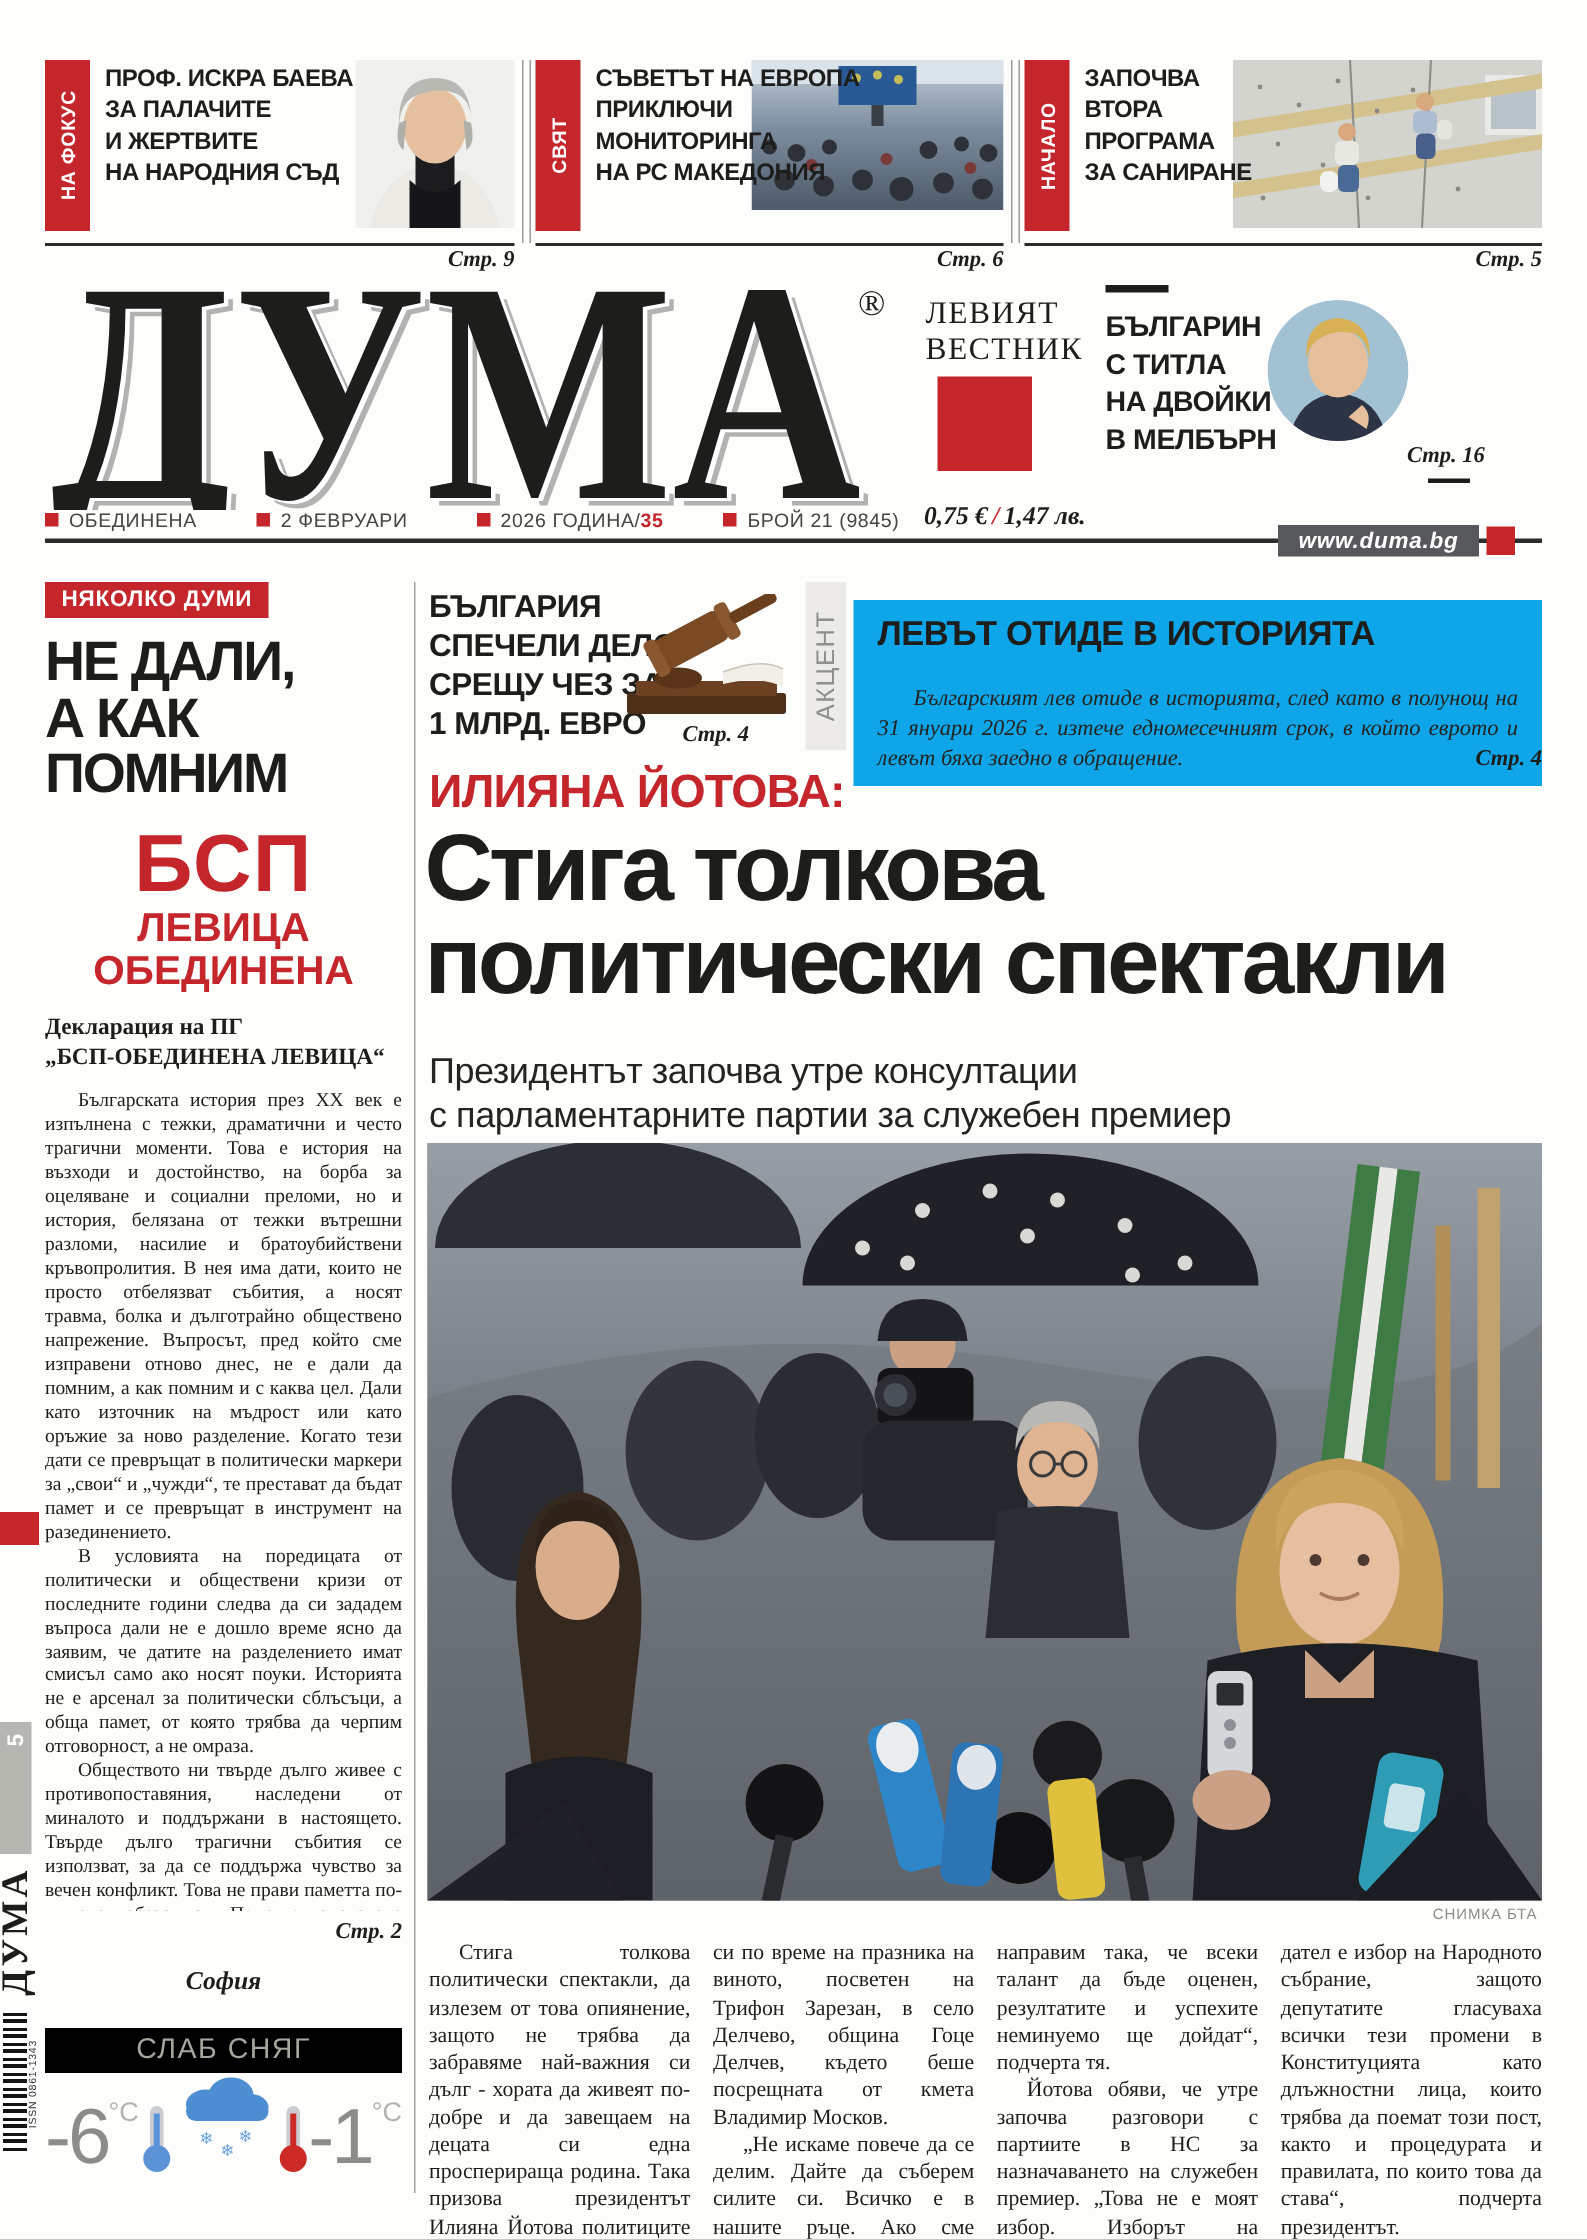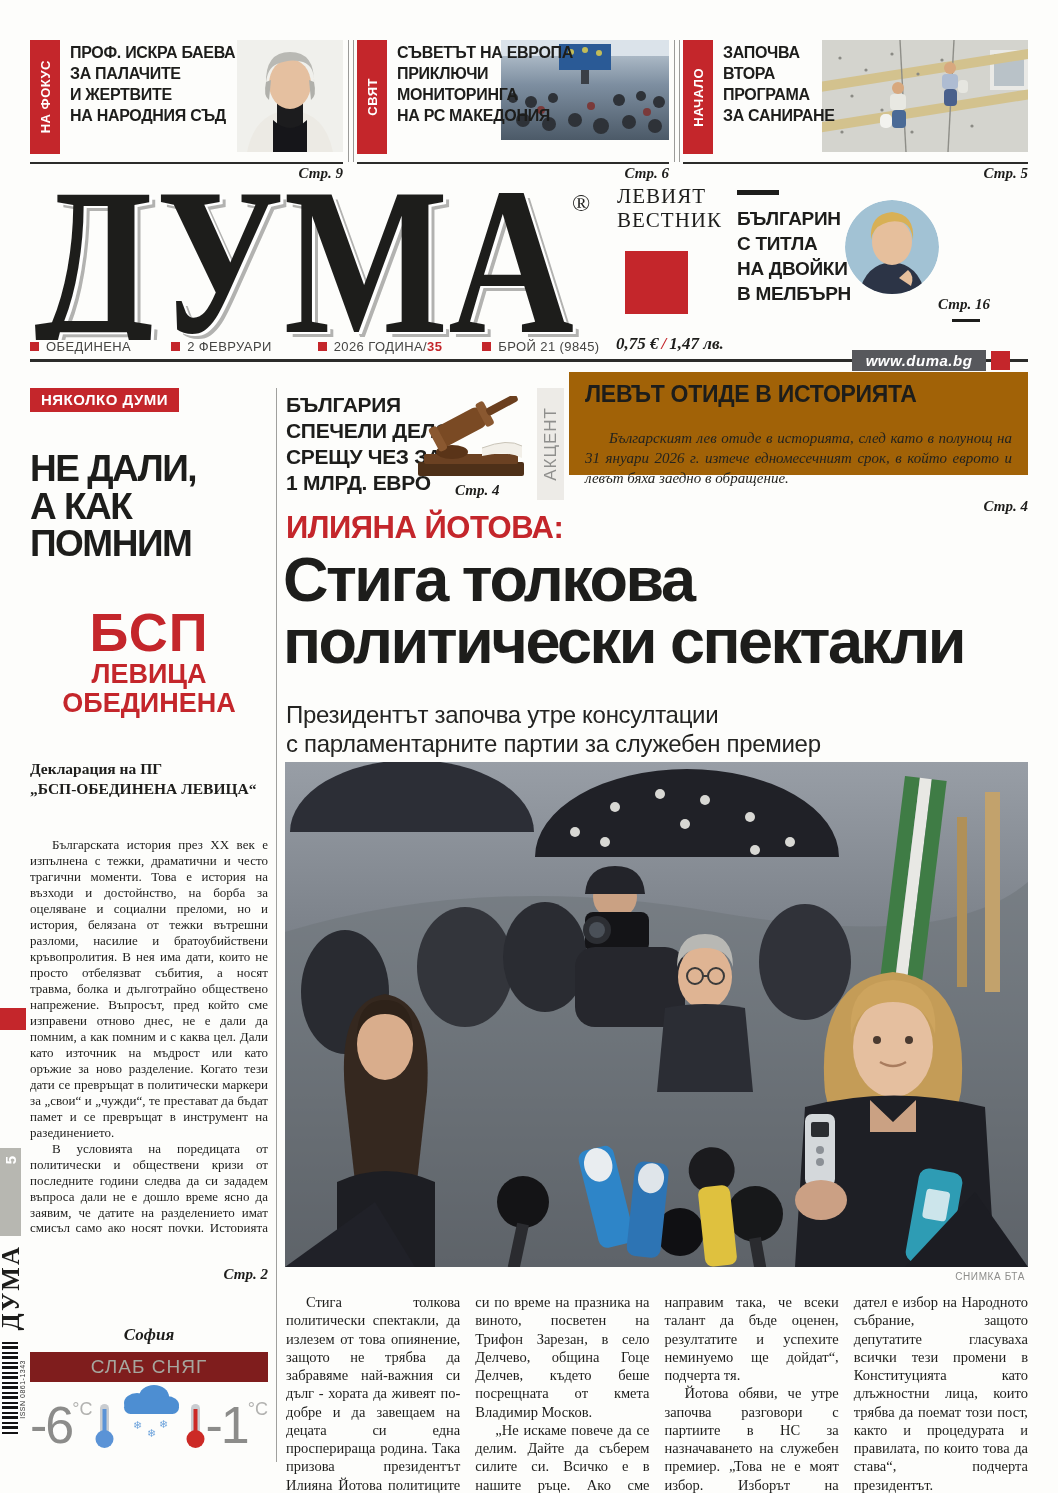--- a/index.html
+++ b/index.html
@@ -19,21 +19,21 @@
   .teaser-rule{border-top:2px solid #2c2c2a;margin-top:4px;}
   .pageref{font-family:"Liberation Serif",serif;font-style:italic;font-weight:bold;
           font-size:15px;color:#1d1d1b;}
   .teaser-page{text-align:right;padding-top:1px;}
   .vsep{position:absolute;top:40px;height:122px;width:4px;border-left:1px solid #9b9b99;
         border-right:1px solid #9b9b99;}
 
   
   .logo-wrap{position:absolute;left:26px;top:180px;}
   .reg-mark{position:absolute;left:572px;top:190px;font-size:24px;font-family:"Liberation Serif",serif;}
-  .tagline{position:absolute;left:617px;top:184px;font-family:"Liberation Serif",serif;
+  .tagline{position:absolute;left:617px;top:196px;font-family:"Liberation Serif",serif;
            font-size:21px;letter-spacing:1px;white-space:pre-line;line-height:1.15;}
   .mast-square{position:absolute;left:625px;top:251px;width:63px;height:63px;background:#c4262b;}
   .sideteaser-dash{position:absolute;left:737px;top:190px;width:42px;height:5px;background:#1d1d1b;}
   .sideteaser-title{position:absolute;left:737px;top:206px;font-weight:bold;font-size:19px;
            line-height:1.32;white-space:pre-line;letter-spacing:-.3px;}
   .sideteaser-photo{position:absolute;left:845px;top:200px;border-radius:50%;overflow:hidden;}
   .sideteaser-page{position:absolute;left:938px;top:296px;}
   .sideteaser-dash2{position:absolute;left:952px;top:319px;width:28px;height:3px;background:#1d1d1b;}
 
   .dateline{position:absolute;left:30px;top:339px;display:flex;align-items:center;
@@ -45,40 +45,40 @@
          font-weight:bold;font-style:italic;font-size:17px;}
   .price .sep{color:#c4262b;padding:0 3px;}
   .main-rule{position:absolute;left:30px;top:359px;width:998px;height:3px;background:#2c2c2a;}
   .site-box{position:absolute;left:852px;top:350px;width:134px;height:21px;background:#57585c;
          color:#fff;font-weight:bold;font-style:italic;font-size:15px;display:flex;
          align-items:center;justify-content:center;letter-spacing:.5px;}
   .site-square{position:absolute;left:991px;top:351px;width:19px;height:19px;background:#c4262b;}
 
   
   .sidebar{position:absolute;left:30px;top:388px;width:238px;height:1076px;
-           display:flex;flex-direction:column;gap:28px;}
+           display:flex;flex-direction:column;}
   .kicker-box{align-self:flex-start;background:#c4262b;color:#fff;font-weight:bold;
            font-size:15px;padding:3px 11px 4px;letter-spacing:.5px;}
   .op-title{font-size:37px;font-weight:bold;line-height:1.02;letter-spacing:-1.5px;
            white-space:pre-line;margin:10px 0 12px;}
   .bsp{text-align:center;color:#c4262b;margin:2px 0 14px;line-height:1;}
   .bsp-main{font-size:54px;font-weight:bold;letter-spacing:1px;}
   .bsp-sub{font-size:27px;font-weight:bold;margin-top:2px;}
   .byline{font-family:"Liberation Serif",serif;font-weight:bold;font-size:15.5px;
            line-height:1.28;white-space:pre-line;margin:0 0 10px;}
   .op-body{flex:1 1 auto;overflow:hidden;}
   .op-body p{font-family:"Liberation Serif",serif;font-size:13px;line-height:1.23;
            text-align:justify;text-indent:22px;margin:0;}
   .op-page{text-align:right;margin-top:6px;}
 
   .weather{margin-top:14px;}
   .w-city{font-family:"Liberation Serif",serif;font-weight:bold;font-style:italic;
           font-size:17px;text-align:center;}
-  .w-cond{background:#7f1d1d;color:#a6a69e;font-size:19px;text-align:center;
-          padding:4px 0;margin:7px 0 4px;letter-spacing:1px;}
+  .w-cond{background:#000000;color:#a6a69e;font-size:19px;text-align:center;
+          padding:4px 0;margin:21px 0 4px;letter-spacing:1px;}
   .w-row{display:flex;align-items:center;justify-content:space-between;height:78px;}
   .w-temp{font-size:52px;color:#8c8c8a;letter-spacing:-2px;}
   .w-deg{font-size:18px;color:#b2b2b0;vertical-align:28px;letter-spacing:0;}
   .w-cloud{margin-top:-26px;}
 
   
   .spine-square{position:absolute;left:0;top:1008px;width:26px;height:22px;background:#c4262b;}
   .spine-bar{position:absolute;left:0;top:1148px;width:21px;height:88px;background:#b7b7b1;
              display:flex;align-items:flex-start;justify-content:center;padding-top:8px;box-sizing:border-box;}
   .spine-bar span{writing-mode:vertical-rl;transform:rotate(180deg);color:#fff;font-weight:bold;font-size:15px;}
@@ -94,21 +94,21 @@
 
   
   .brief-title{position:absolute;left:286px;top:392px;font-weight:bold;font-size:21px;
         line-height:1.24;white-space:pre-line;letter-spacing:-.3px;}
   .gavel{position:absolute;left:412px;top:396px;}
   .brief-page{position:absolute;left:455px;top:482px;}
   .accent-label{position:absolute;left:537px;top:388px;width:27px;height:112px;background:#edebe7;
         display:flex;align-items:center;justify-content:center;}
   .accent-label span{writing-mode:vertical-rl;transform:rotate(180deg);color:#8f8f8d;
         font-size:17px;letter-spacing:1px;}
-  .accent-box{position:absolute;left:569px;top:372px;width:459px;height:103px;background:#a16207;
+  .accent-box{position:absolute;left:569px;top:400px;width:459px;height:124px;background:#0ea5e9;
         box-sizing:border-box;padding:9px 16px 0;}
   .accent-title{font-weight:bold;font-size:23px;letter-spacing:-.3px;}
   .accent-text{font-family:"Liberation Serif",serif;font-style:italic;font-size:15px;
         line-height:1.32;text-align:justify;text-indent:24px;margin-top:21px;color:#23231f;}
   .accent-page{position:absolute;left:928px;top:498px;width:100px;text-align:right;}
 
   .story-kicker{position:absolute;left:286px;top:510px;color:#c4262b;font-size:31px;
         font-weight:bold;letter-spacing:-.5px;}
   .story-headline{position:absolute;left:283px;top:549px;font-size:63px;font-weight:bold;
         line-height:.98;letter-spacing:-2.5px;white-space:pre-line;}

